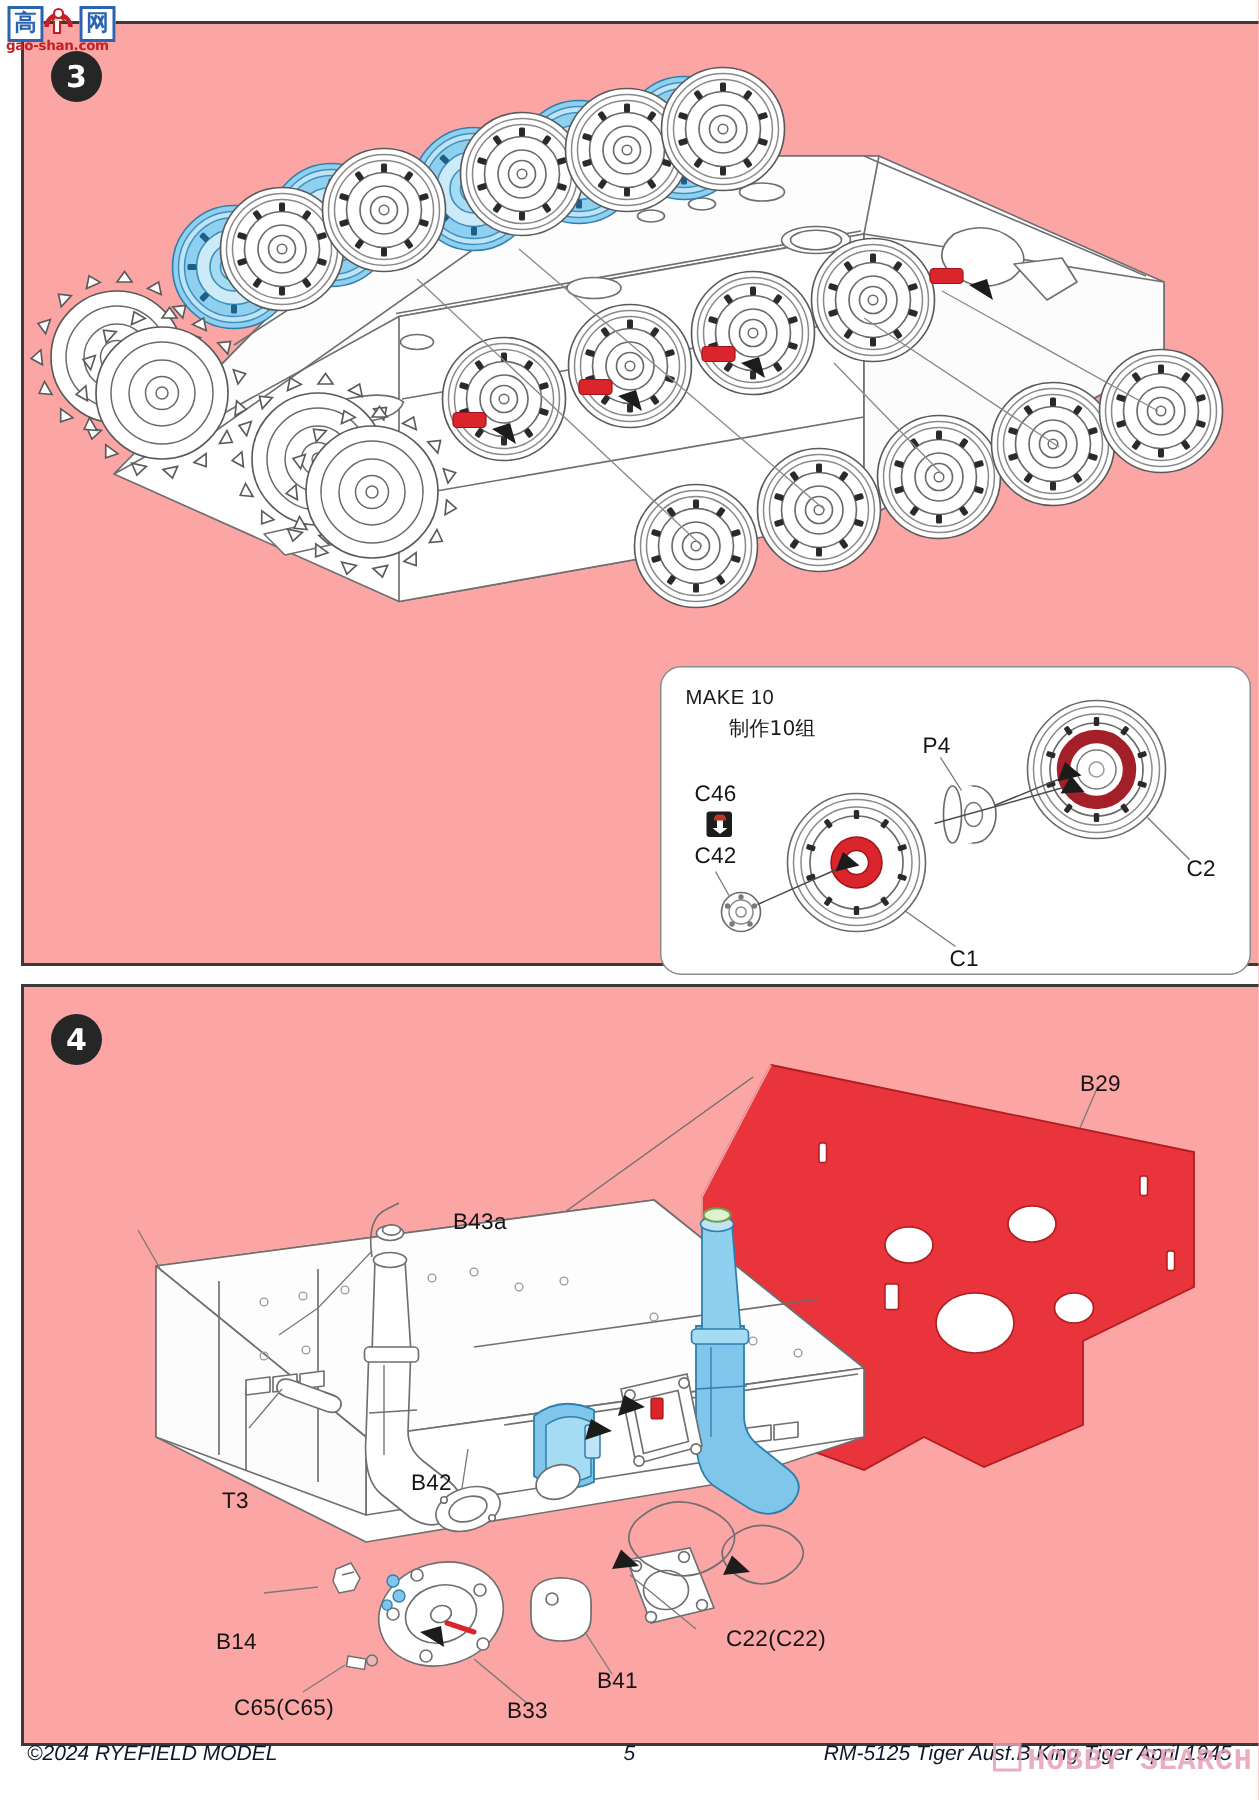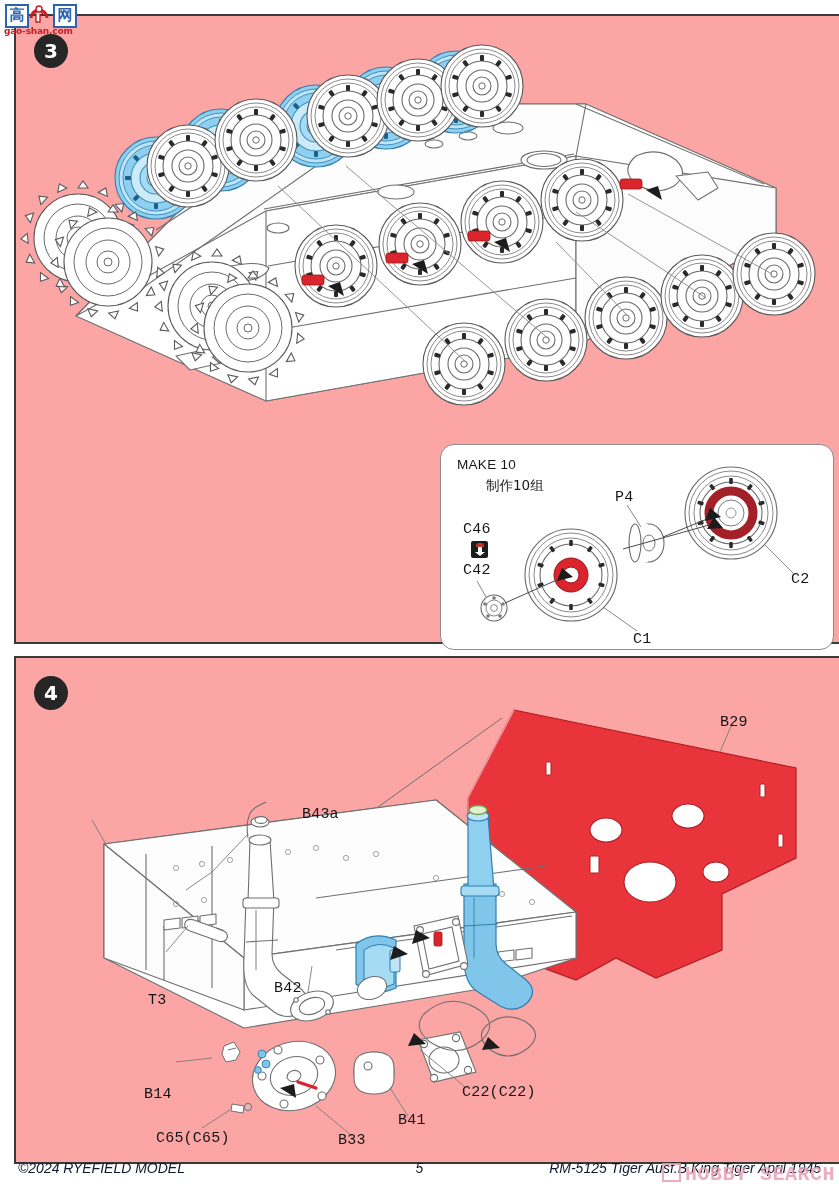--- a/index.html
+++ b/index.html
@@ -66,21 +66,21 @@
   .subbox .make-cn{
     position:absolute;font-size:13.5px;color:#1a1a1a;white-space:nowrap;
     font-family:"DejaVu Sans",sans-serif;
   }
   #subbox-make10 .make-en{left:16px;top:12px;}
   #subbox-make10 .make-cn{left:16px;top:32px;margin-left:29px;}
 
   
   .plabel{
     position:absolute;font-size:15px;color:#151515;white-space:nowrap;
-    font-family:Liberation Mono, monospace;letter-spacing:.2px;
+    font-family:Liberation Sans, sans-serif;letter-spacing:.2px;
   }
 
   
   .insert-icon{
     position:absolute;width:17px;height:17px;background:#1c1c1c;border-radius:2px;
   }
   .insert-icon .shaft{
     position:absolute;left:6.5px;top:6px;width:4px;height:7px;background:#fff;
   }
   .insert-icon .head{
@@ -603,21 +603,21 @@
     </div>
 
     <div class="plabel" style="left:704px;top:56px;">B29</div>
     <div class="plabel" style="left:286px;top:148px;">B43a</div>
     <div class="plabel" style="left:132px;top:334px;">T3</div>
     <div class="plabel" style="left:258px;top:322px;">B42</div>
     <div class="plabel" style="left:128px;top:428px;">B14</div>
     <div class="plabel" style="left:140px;top:472px;text-align:center;">C65(C65)</div>
     <div class="plabel" style="left:322px;top:474px;">B33</div>
     <div class="plabel" style="left:382px;top:454px;">B41</div>
-    <div class="plabel" style="left:446px;top:426px;">C22(C22)</div>
+    <div class="plabel" style="left:468px;top:426px;">C22(C22)</div>
   </div>
 
   <div class="step-badge" id="badge-3">3</div>
   <div class="step-badge" id="badge-4">4</div>
 
   <div class="footer">
     <div class="f-left">©2024 RYEFIELD MODEL</div>
     <div class="f-center">5</div>
     <div class="f-right">RM-5125 Tiger Ausf.B  King Tiger  April 1945</div>
   </div>

